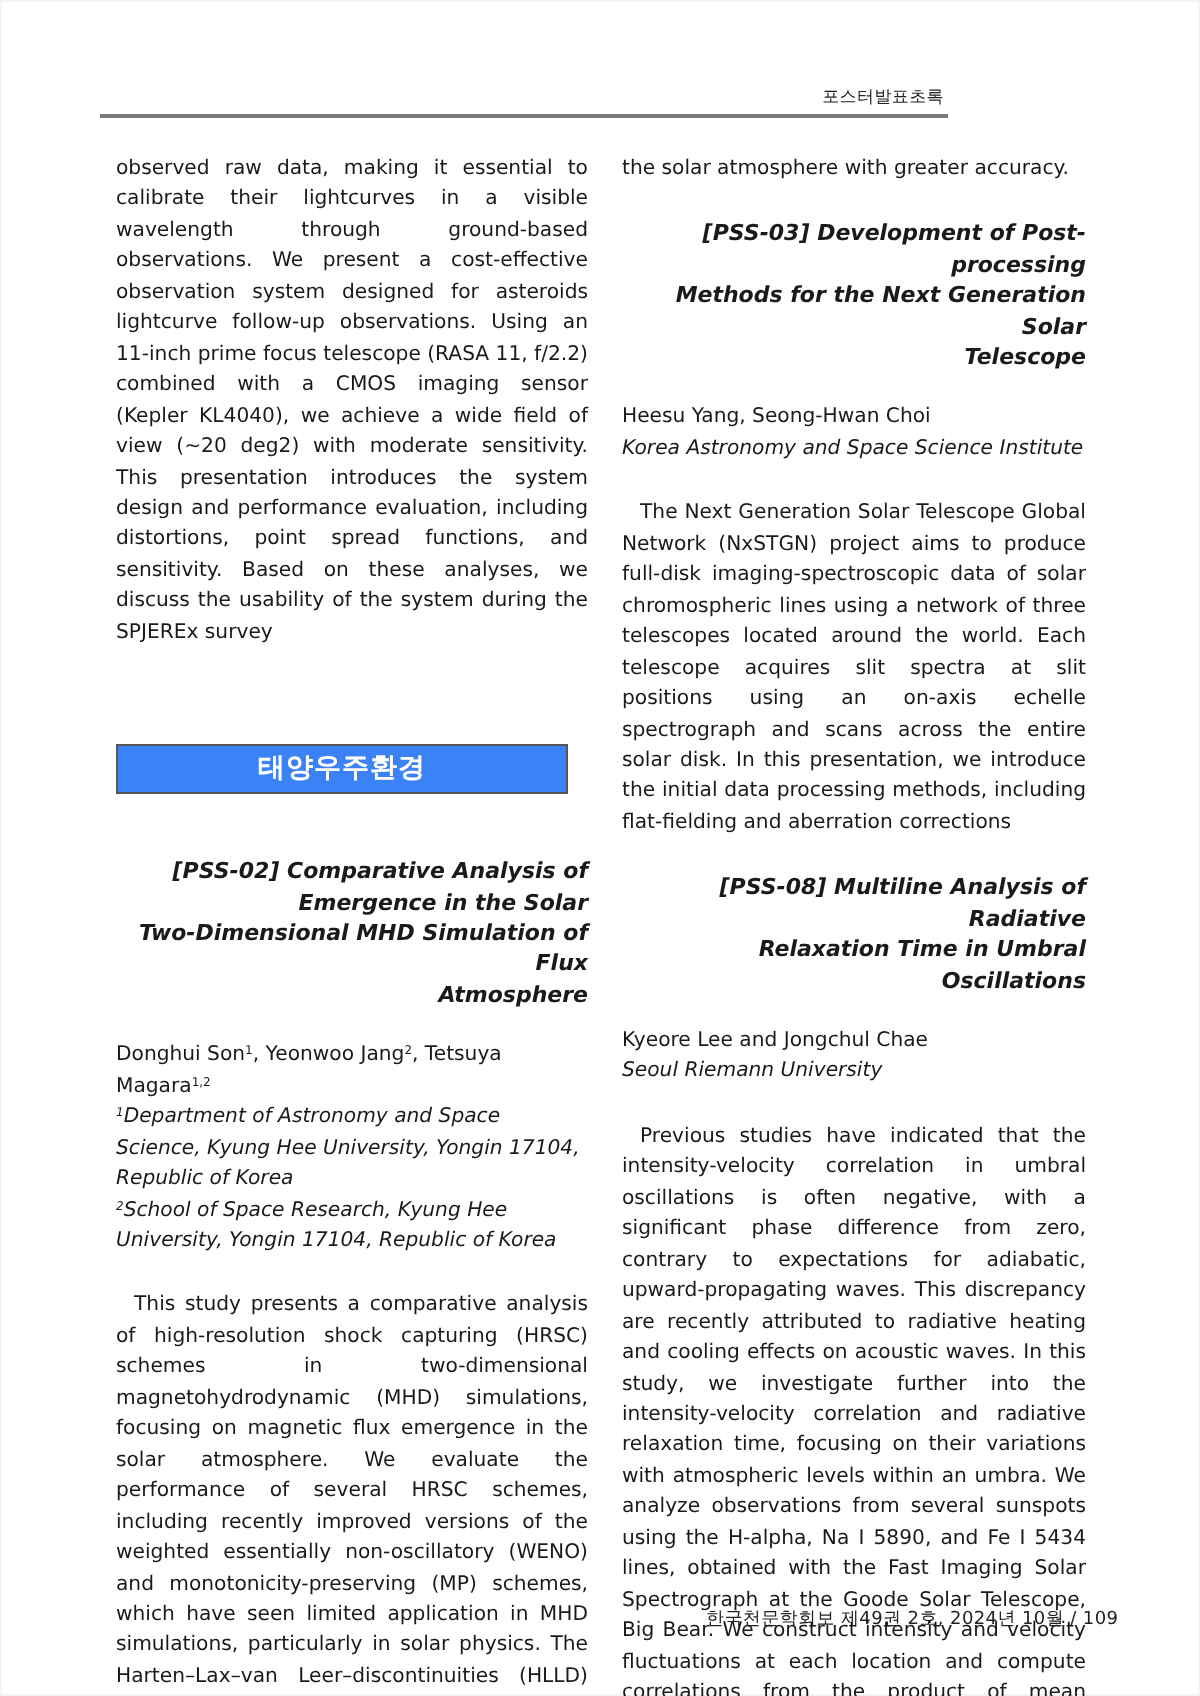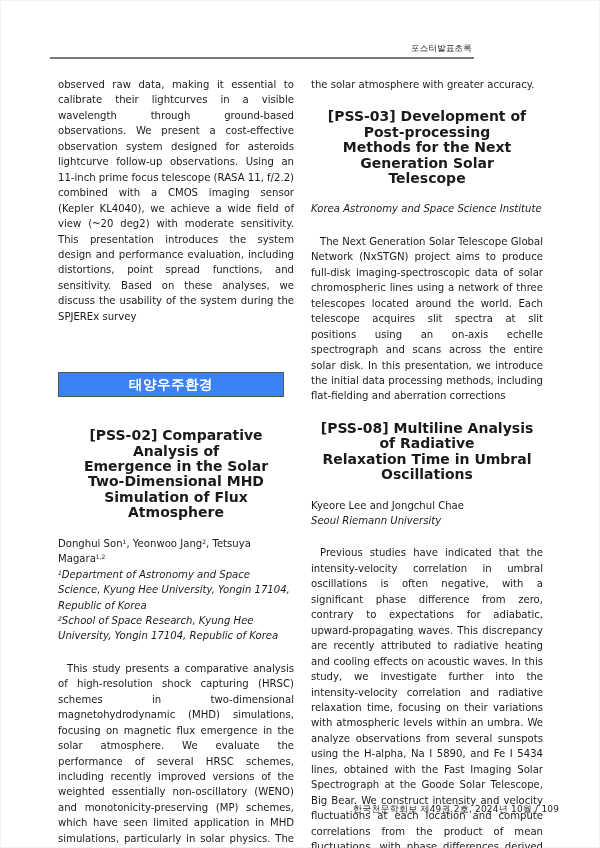--- a/index.html
+++ b/index.html
@@ -20,21 +20,21 @@
   }
   .col {
     position: absolute; top: 76px;
     font-size: 10.1px; line-height: 15.45px;
   }
   .col.left { left: 57px; width: 236px; }
   .col.right { left: 310px; width: 232px; }
   p { margin: 0; text-align: justify; }
   .indent { text-indent: 9px; }
   .title {
-    font-weight: bold; font-size: 14px; line-height: 15.4px; text-align: center;
+    font-weight: bold; font-size: 11px; line-height: 15.4px; text-align: right; font-style: italic;
   }
   .authors { margin-top: 0; }
   .affil { font-style: italic; }
   sup { font-size: 6px; vertical-align: top; position: relative; top: -2px; }
   .section-banner {
     margin: 48px 0 0 0; width: 224px; height: 23px;
     background: #3b82f6; border: 1px solid #555;
     color: #ffffff; font-weight: bold; font-size: 13.5px;
     text-align: center; line-height: 23px; letter-spacing: 0.5px;
   }
@@ -77,20 +77,21 @@
 
   <div class="col right">
     <p>the solar atmosphere with greater accuracy.</p>
     <div class="gap-m"></div>
     <div class="title">
       <div>[PSS-03] Development of Post-processing</div>
       <div>Methods for the Next Generation Solar</div>
       <div>Telescope</div>
     </div>
     <div class="gap-s"></div>
+    <div>Heesu Yang, Seong-Hwan Choi</div>
     <div class="affil">Korea Astronomy and Space Science Institute</div>
     <div class="gap-m"></div>
     <p class="indent">The Next Generation Solar Telescope Global Network (NxSTGN) project aims to produce full-disk imaging-spectroscopic data of solar chromospheric lines using a network of three telescopes located around the world. Each telescope acquires slit spectra at slit positions using an on-axis echelle spectrograph and scans across the entire solar disk. In this presentation, we introduce the initial data processing methods, including flat-fielding and aberration corrections</p>
     <div class="gap-m"></div>
     <div class="title">
       <div>[PSS-08] Multiline Analysis of Radiative</div>
       <div>Relaxation Time in Umbral Oscillations</div>
     </div>
     <div class="gap-s"></div>
     <div>Kyeore Lee and Jongchul Chae</div>

